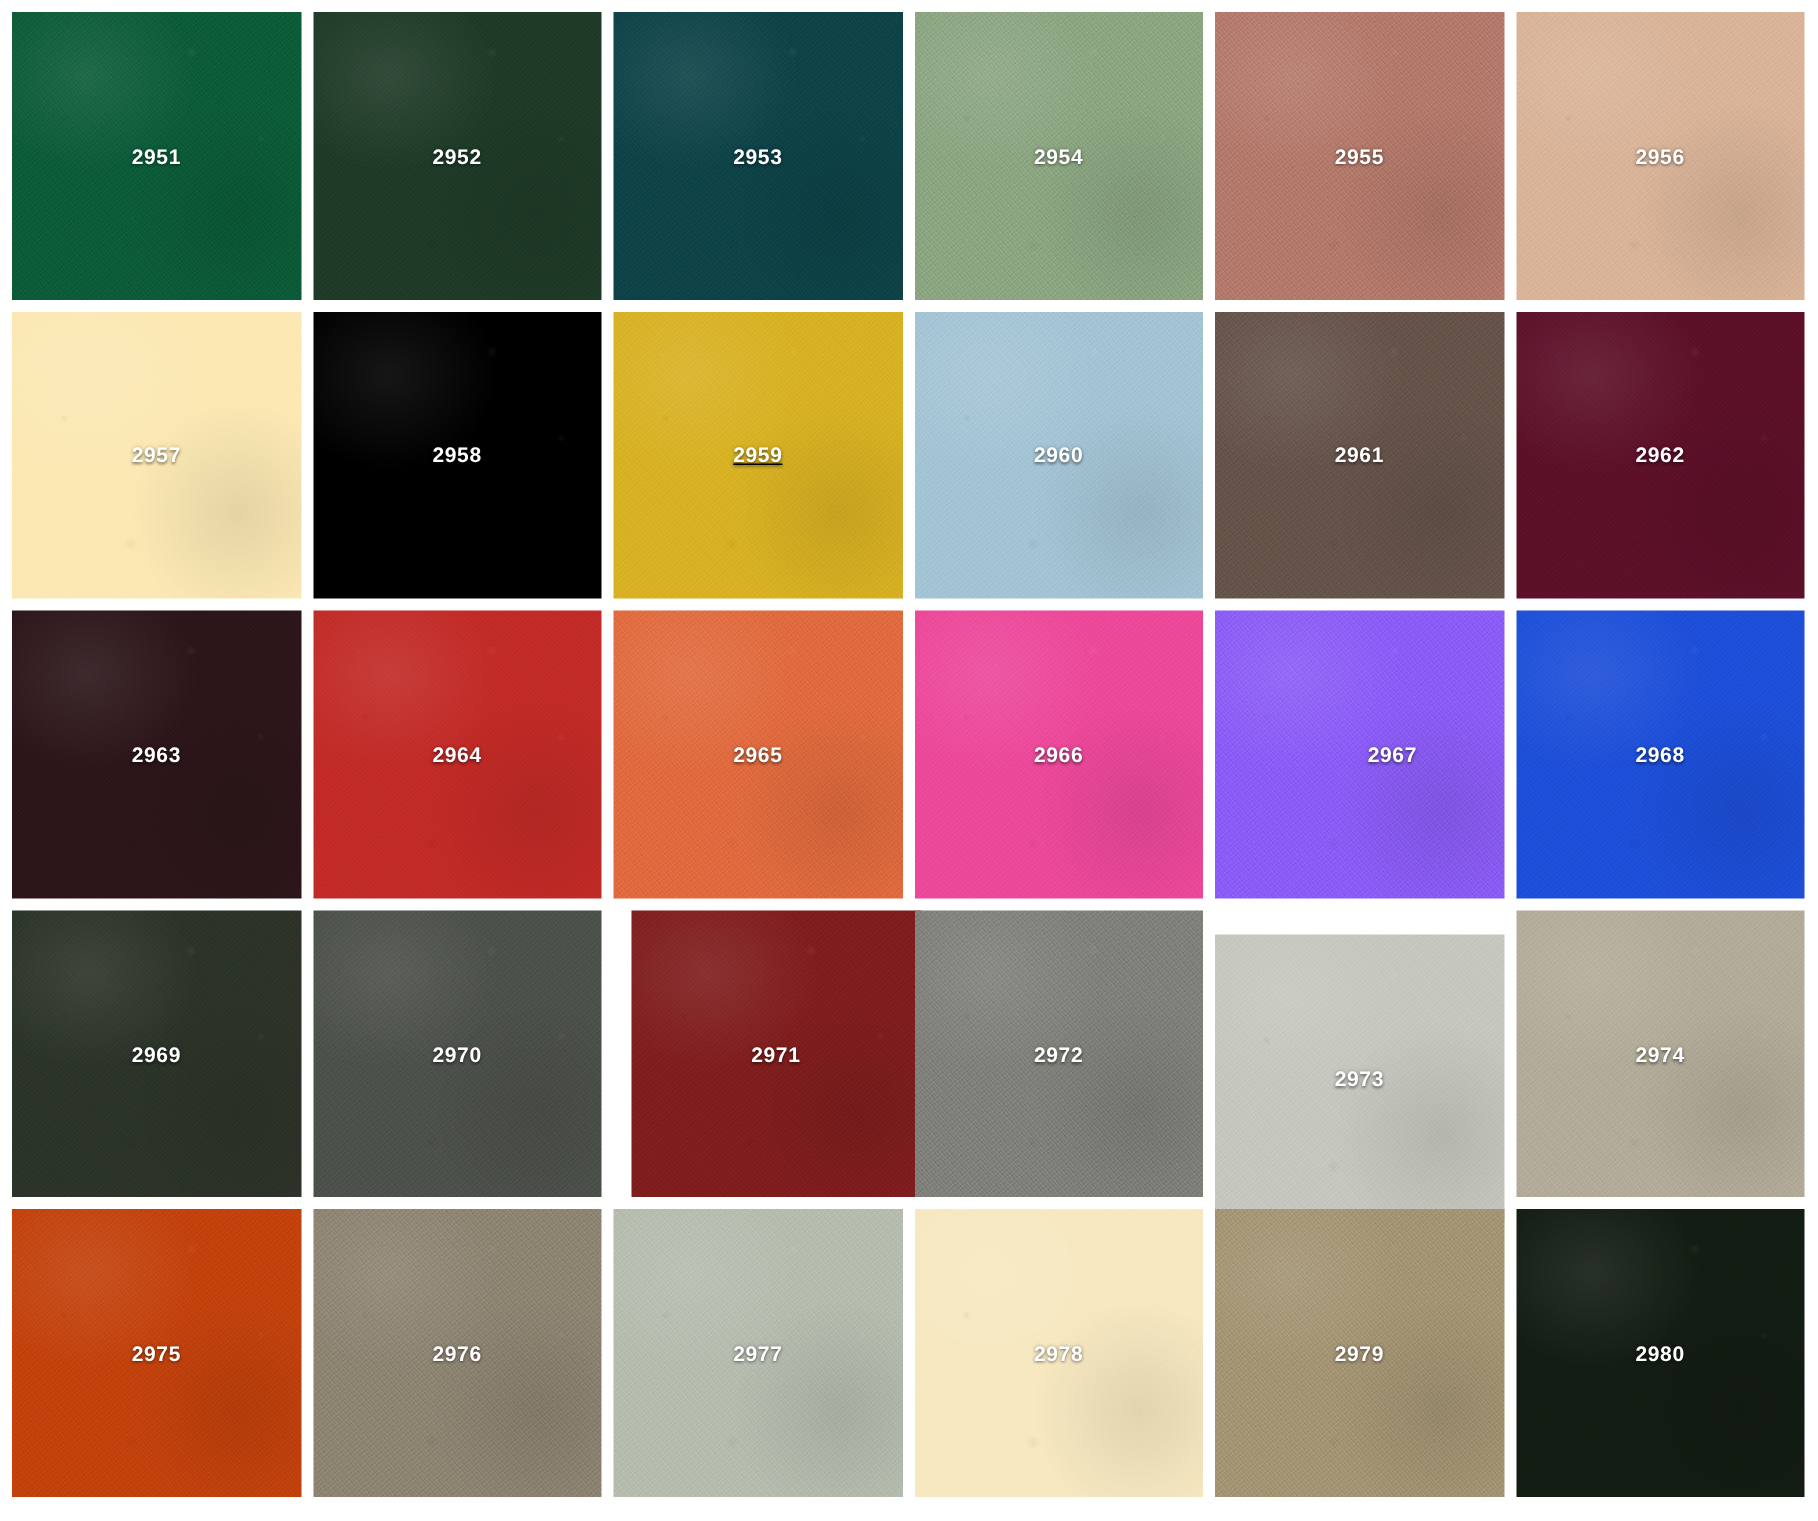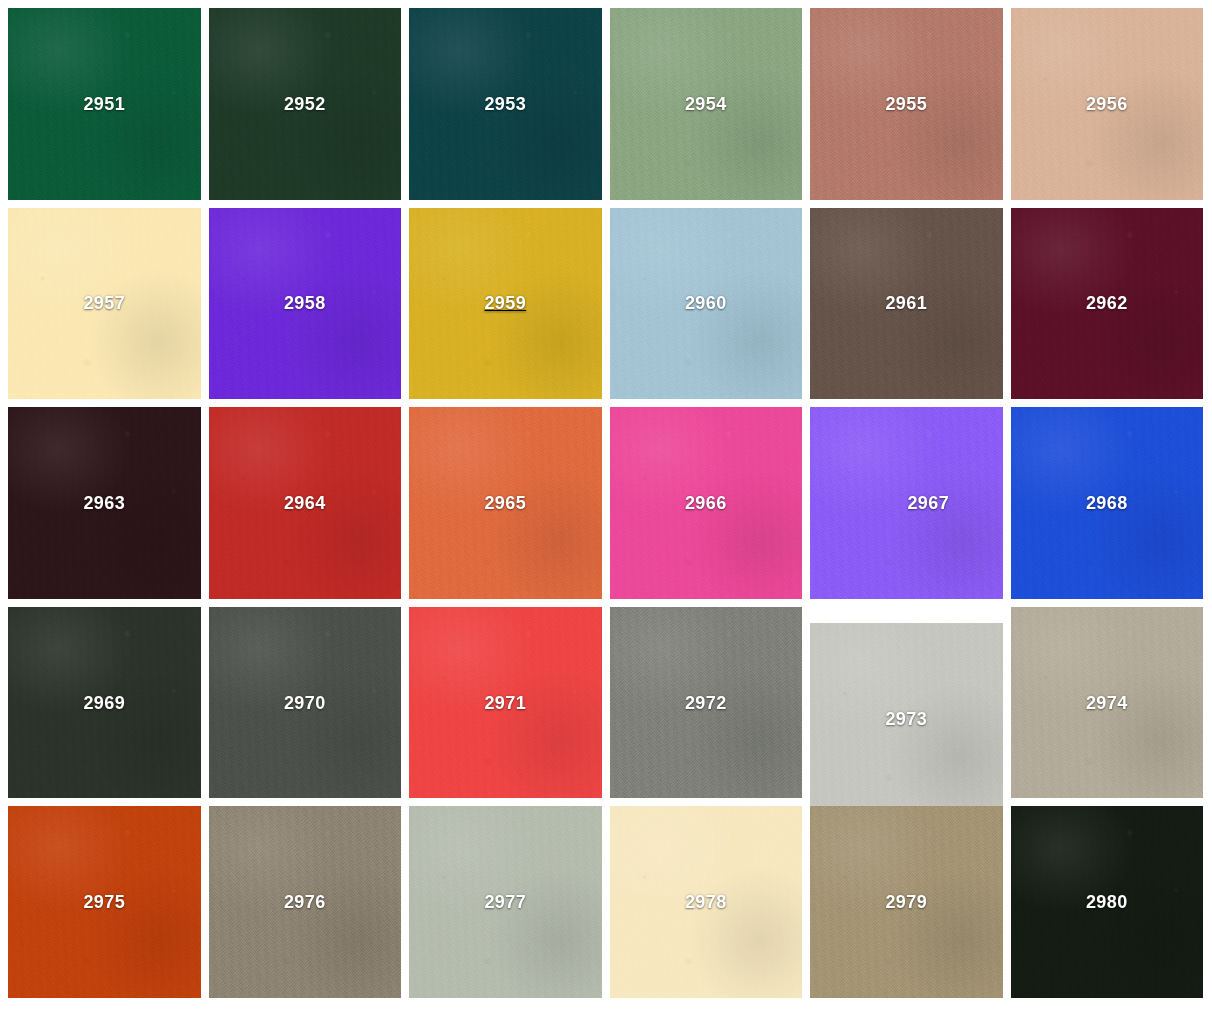--- a/index.html
+++ b/index.html
@@ -80,21 +80,21 @@
       radial-gradient(circle 5px at 41% 81%, rgba(0,0,0,0.045), rgba(0,0,0,0) 100%),
       radial-gradient(circle 3px at 86% 44%, rgba(255,255,255,0.045), rgba(255,255,255,0) 100%);
   }
 
   .swatch-label {
     position: relative;
     z-index: 3;
     color: #ffffff;
     font-family: "Liberation Sans", sans-serif;
     font-weight: bold;
-    font-size: 18px;
+    font-size: 14px;
     letter-spacing: 0.4px;
     text-shadow:
       0 1px 2px rgba(0,0,0,0.42),
       0 0 3px rgba(0,0,0,0.22);
     user-select: none;
     line-height: 1;
   }
 </style>
 </head>
 <body style="background-color: rgb(255, 255, 255);">
@@ -116,21 +116,21 @@
   <div class="swatch" style="background-color: rgb(179, 121, 106);">
     <span class="swatch-label">2955</span>
   </div>
   <div class="swatch" style="background-color: rgb(217, 179, 152);">
     <span class="swatch-label">2956</span>
   </div>
 
   <div class="swatch" style="background-color: rgb(251, 232, 179);">
     <span class="swatch-label">2957</span>
   </div>
-  <div class="swatch" style="background-color: #6d28d9;">
+  <div class="swatch" style="background-color: #000000;">
     <span class="swatch-label">2958</span>
   </div>
   <div class="swatch" style="background-color: rgb(216, 177, 35); text-decoration: underline;">
     <span class="swatch-label">2959</span>
   </div>
   <div class="swatch" style="background-color: rgb(163, 196, 212);">
     <span class="swatch-label">2960</span>
   </div>
   <div class="swatch" style="background-color: rgb(101, 83, 73);">
     <span class="swatch-label">2961</span>
@@ -157,21 +157,21 @@
   <div class="swatch" style="background-color: #1d4ed8;">
     <span class="swatch-label">2968</span>
   </div>
 
   <div class="swatch" style="background-color: rgb(43, 51, 41);">
     <span class="swatch-label">2969</span>
   </div>
   <div class="swatch" style="background-color: rgb(76, 80, 74);">
     <span class="swatch-label">2970</span>
   </div>
-  <div class="swatch" style="background-color: #ef4444;">
+  <div class="swatch" style="background-color: #7f1d1d; margin-left: 12px;">
     <span class="swatch-label">2971</span>
   </div>
   <div class="swatch" style="background-color: rgb(126, 128, 121);">
     <span class="swatch-label">2972</span>
   </div>
   <div class="swatch" style="background-color: rgb(197, 199, 191); margin-top: 16px;">
     <span class="swatch-label">2973</span>
   </div>
   <div class="swatch" style="background-color: rgb(179, 171, 153);">
     <span class="swatch-label">2974</span>

